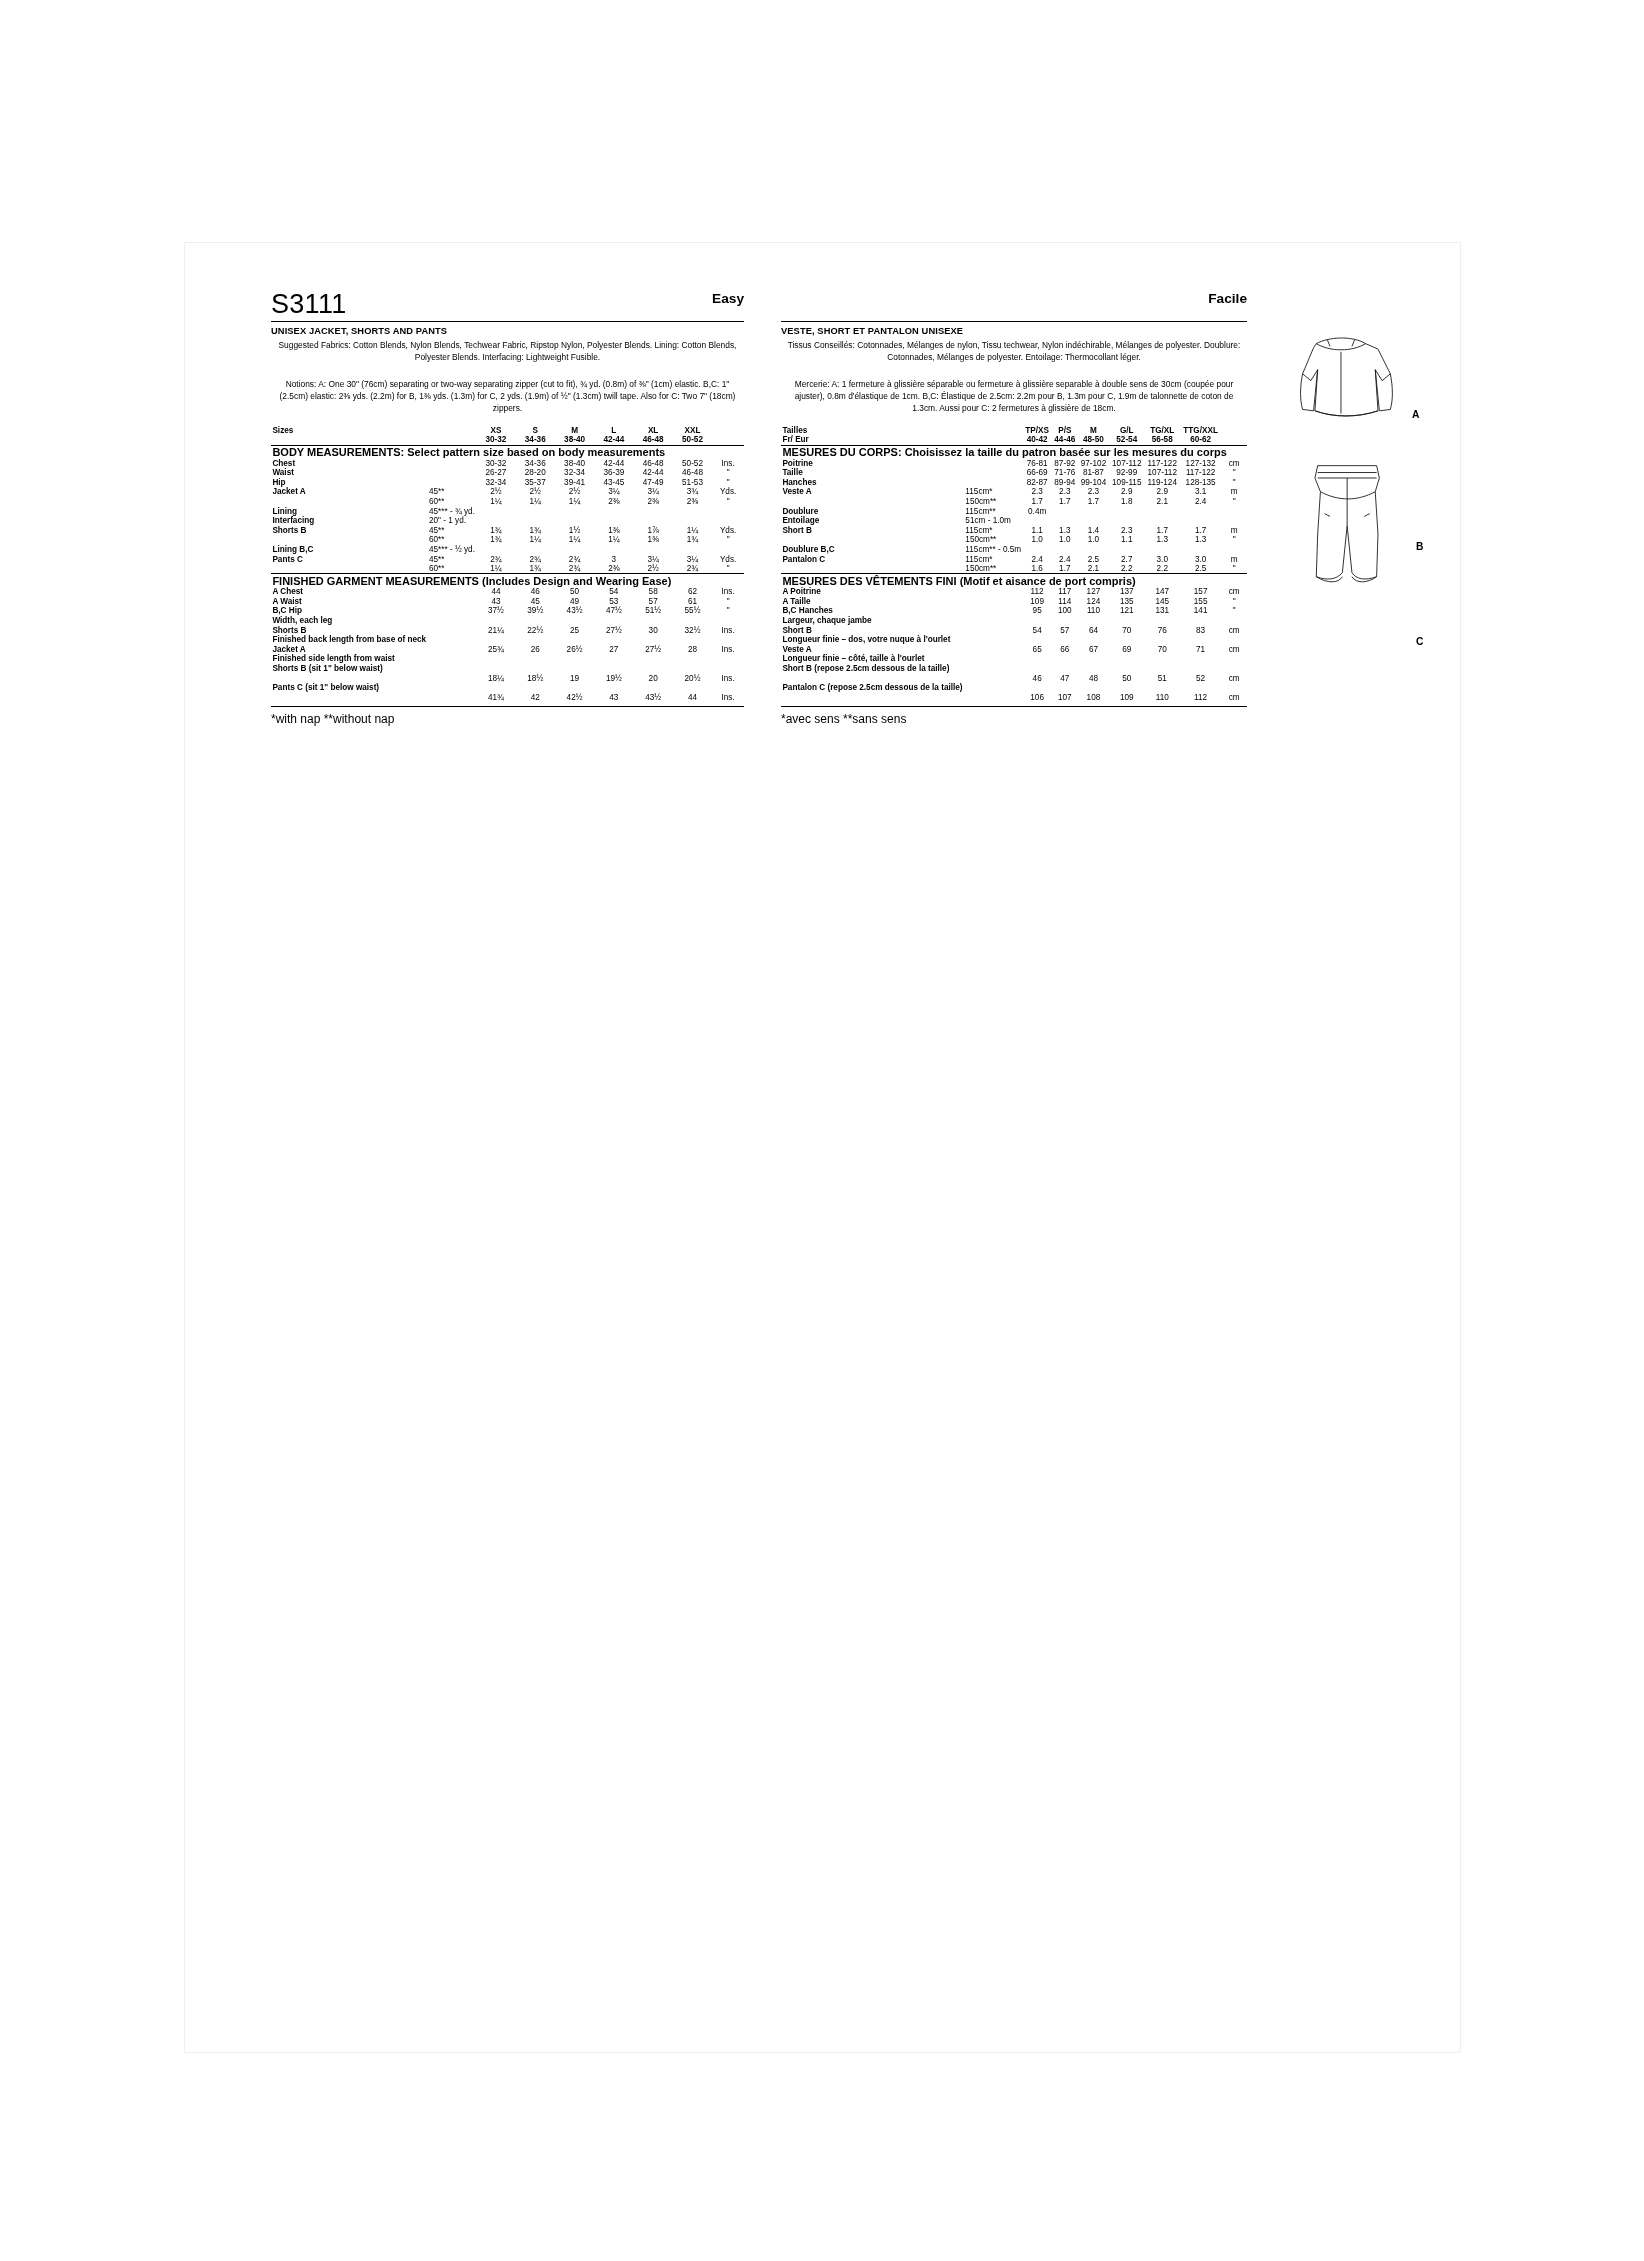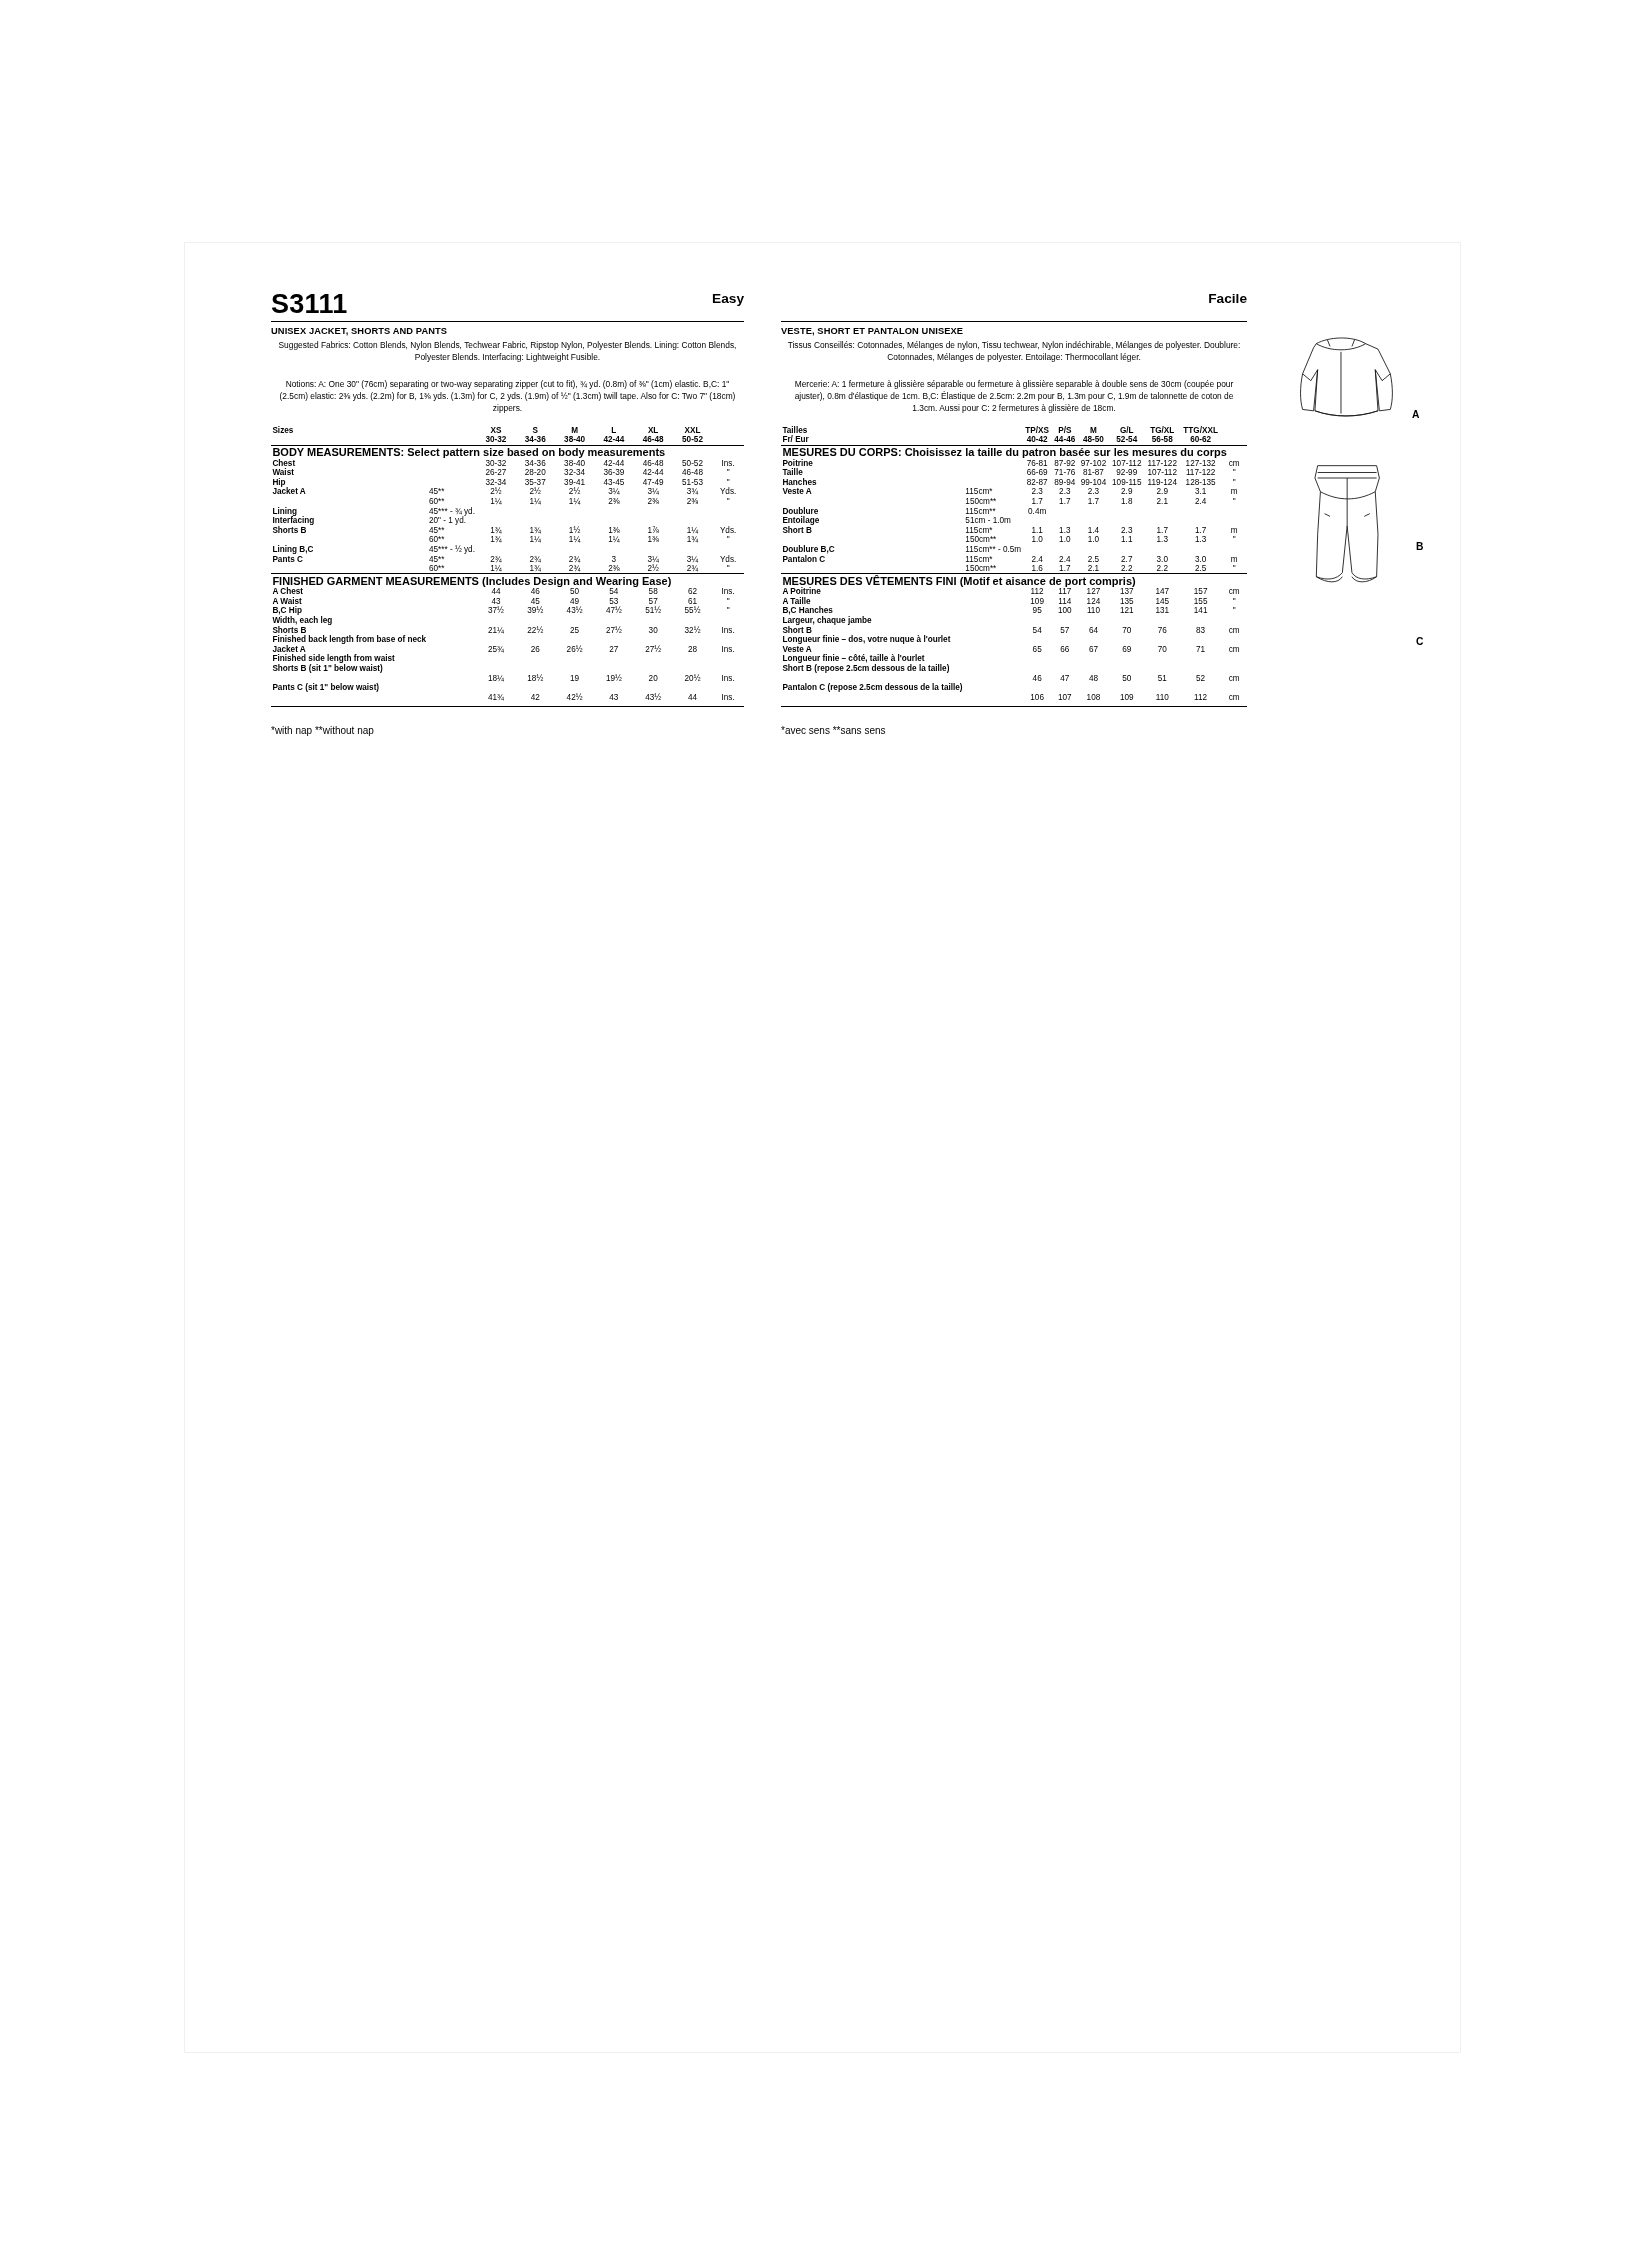--- a/index.html
+++ b/index.html
@@ -4,34 +4,34 @@
 <style>
   html,body{margin:0;padding:0;background:#ffffff;}
   body{width:1645px;height:2261px;font-family:"Liberation Sans",sans-serif;color:#000;}
   .page{position:absolute;left:185px;top:243px;width:1275px;height:1809px;background:#fff;box-shadow:0 0 0 0.7px #e8e8e8;}
   .sheet{position:absolute;left:0;top:0;width:1275px;height:1809px;overflow:hidden;}
   .col{position:absolute;top:48px;}
   .colL{left:86px;width:473px;}
   .colR{left:596px;width:466px;}
   .colArt{left:1090px;top:65px;width:158px;}
 
-  .patnum{font-size:27px;font-weight:bold;letter-spacing:0.3px;line-height:1;}
+  .patnum{font-size:27px;font-weight:normal;letter-spacing:0.3px;line-height:1;}
   .easy{font-size:13.7px;float:right;font-weight:bold;}
   .hdrrow{display:block;border-bottom:1px solid #000;padding-bottom:2.7px;}
   .title{font-size:9.3px;font-weight:bold;margin-top:4px;letter-spacing:0.1px;}
   .para{font-size:8.4px;line-height:1.42;margin-top:4.1px;text-align:center;}
   .gap{height:11px;}
 
   table.t{border-collapse:collapse;width:100%;font-size:8.2px;}
   table.t td{padding:0.3px 1.4px;vertical-align:bottom;white-space:nowrap;}
   .b{font-weight:bold;}
   .rule{border-top:0.9px solid #000;}
   .sec{font-weight:bold;font-size:11px;padding-top:1.4px;}
   .ctr{text-align:center;}
-  .foot{font-size:10px;margin-top:4.1px;border-top:0.8px solid #000;padding-top:18px;}
+  .foot{font-size:12px;margin-top:4.1px;border-top:0.8px solid #000;padding-top:5px;}
 
   .lbl{position:absolute;font-size:10.3px;font-weight:bold;}
   .art svg{display:block;}
 </style>
 </head>
 <body>
 
 <div class="page">
  <div class="sheet">
 

